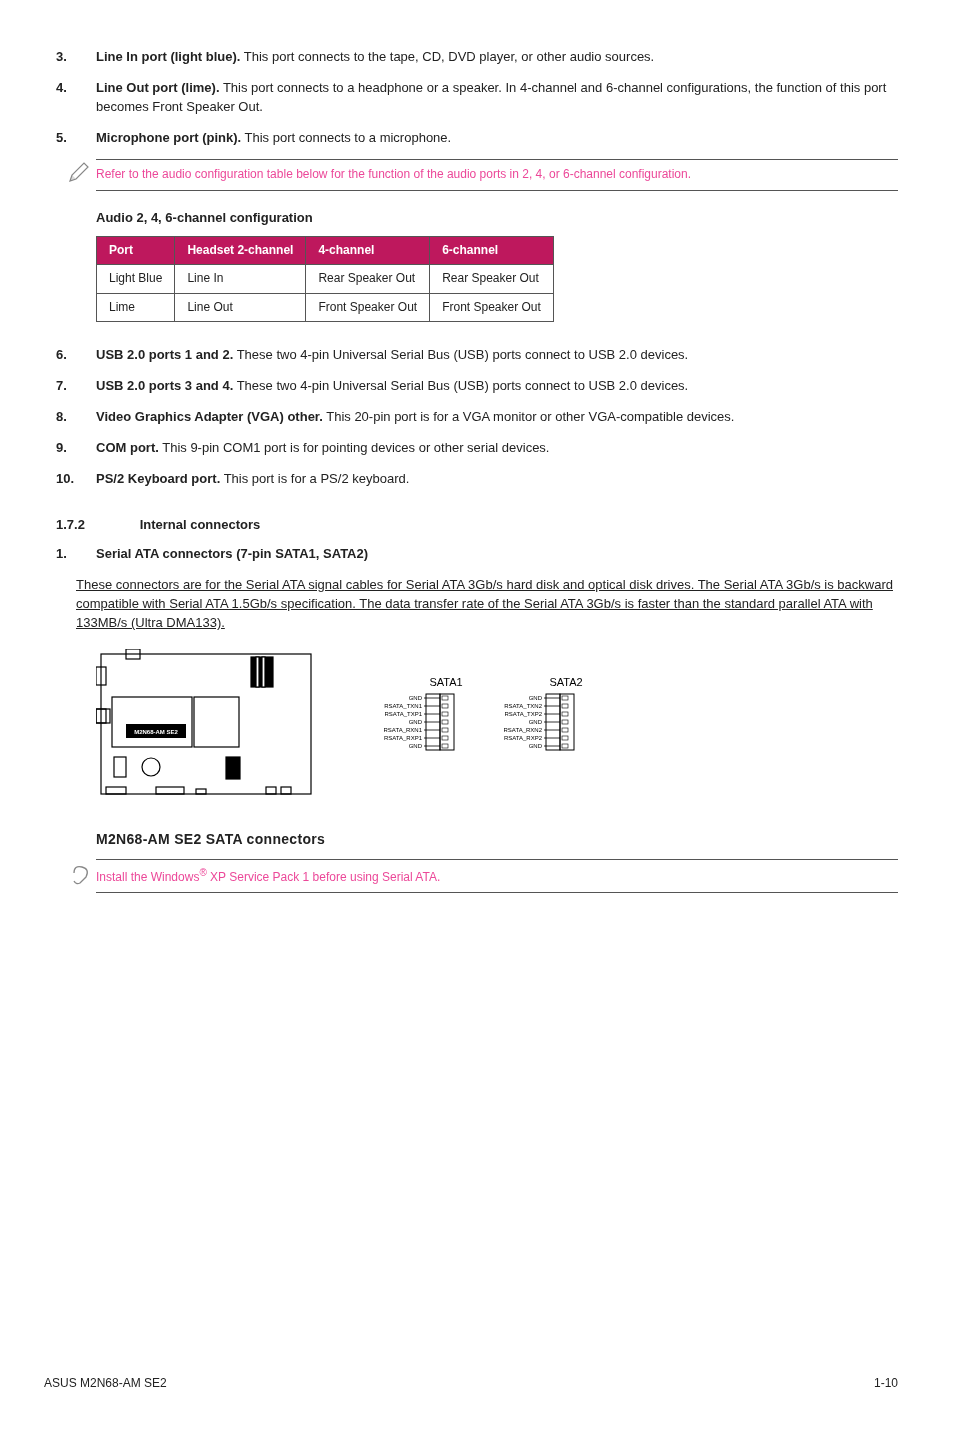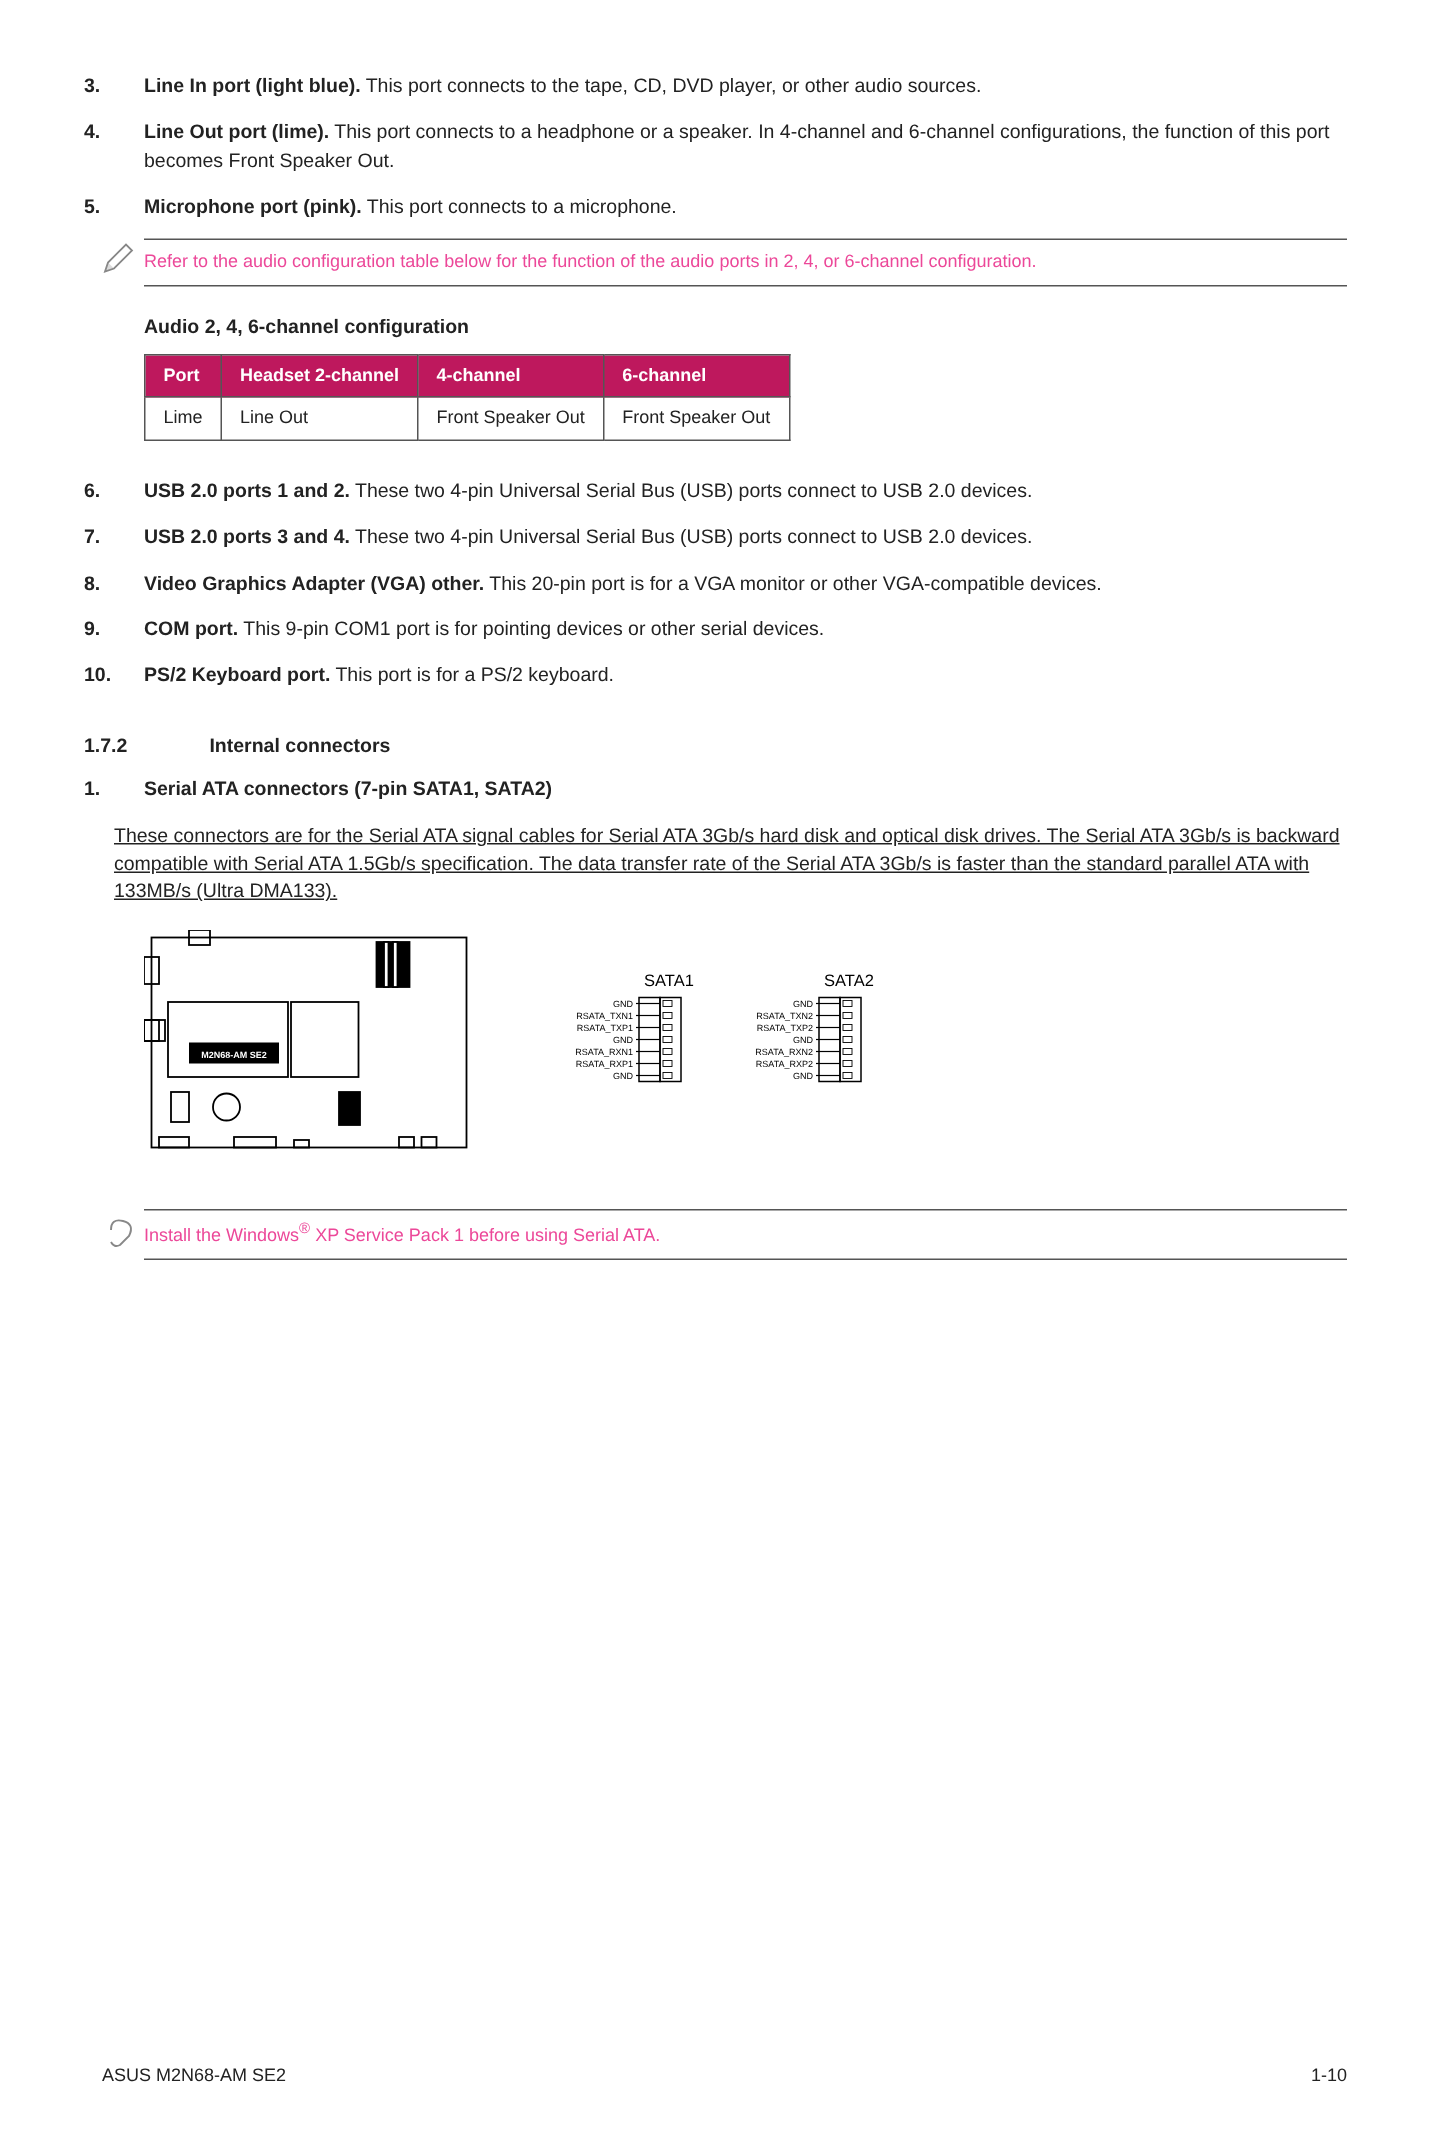--- a/index.html
+++ b/index.html
@@ -24,21 +24,21 @@
   .subhead { font-weight: bold; font-size: 13px; margin: 18px 0 8px 40px; }
   table.audio { border-collapse: collapse; margin-left: 40px; margin-bottom: 24px; font-size: 12px; }
   table.audio th { background: #be185d; color: #fff; font-weight: bold; text-align: left; padding: 5px 12px; border: 1px solid #555; }
   table.audio td { padding: 5px 12px; border: 1px solid #555; }
   h2.section { font-size: 13px; font-weight: bold; margin: 28px 0 10px 0; }
   h2.section .secnum { display:inline-block; width: 80px; }
   .fig { margin: 16px 0 4px 40px; }
   .fig-box { border: none; display:inline-block; }
   .fig svg { display:block; }
   .fig-caption { font-weight: bold; font-size: 14px; margin-top: 4px; letter-spacing: 0.3px; }
-  .footer { display:flex; justify-content: space-between; margin-top: 40px; font-size: 12px; color:#222; align-items:flex-end; position:absolute; bottom:40px; left:68px; right:56px;}
+  .footer { display:flex; justify-content: space-between; margin-top: 40px; font-size: 12px; color:#222; align-items:flex-end; position:absolute; bottom:40px; left:44px; right:56px;}
   html { position: relative; min-height: 1432px; }
 </style>
 </head>
 <body>
 
 <ol class="main">
   <li>
       <span class="num">3.</span>
       <span class="body"><b>Line In port (light blue).</b><span> This port connects to the tape, CD, DVD player, or other audio sources.</span></span>
     </li>
@@ -67,20 +67,26 @@
 <table class="audio">
   <thead>
       <tr>
     <th>Port</th>
     <th>Headset 2-channel</th>
     <th>4-channel</th>
     <th>6-channel</th>
   </tr>
     </thead>
   <tbody>
+    <tr>
+      <td>Light Blue</td>
+        <td>Line In</td>
+        <td>Rear Speaker Out</td>
+        <td>Rear Speaker Out</td>
+    </tr>
     <tr>
       <td>Lime</td>
         <td>Line Out</td>
         <td>Front Speaker Out</td>
         <td>Front Speaker Out</td>
     </tr>
   </tbody>
 </table>
 
 <ol class="main">
@@ -205,20 +211,21 @@
             <rect x="16" y="42" width="6" height="4" fill="none" stroke="#000" stroke-width="0.6"></rect>
             <text x="-4" y="54" font-size="6" text-anchor="end">GND</text>
             <line x1="-2" y1="52" x2="14" y2="52" stroke="#000" stroke-width="0.8"></line>
             <rect x="16" y="50" width="6" height="4" fill="none" stroke="#000" stroke-width="0.6"></rect>
           </g>
         <rect x="0" y="0" width="14" height="56" fill="none" stroke="#000"></rect>
         <rect x="14" y="0" width="14" height="56" fill="none" stroke="#000"></rect>
       </g>
     </svg>
   </div>
+  <div class="fig-caption">M2N68-AM SE2 SATA connectors</div>
 </div>
 
 <div class="note-row">
   <div class="note-icon">
     <svg width="28" height="28" viewBox="0 0 28 28">
         <path d="M8 14 Q8 6 16 8 Q24 10 20 18 L14 24 Q10 26 8 22" fill="none" stroke="#888" stroke-width="1.3"></path>
       </svg>
   </div>
   <div class="note-sep">
     <span>Install the Windows</span><sup>®</sup><span> XP Service Pack 1 before using Serial ATA.</span>

